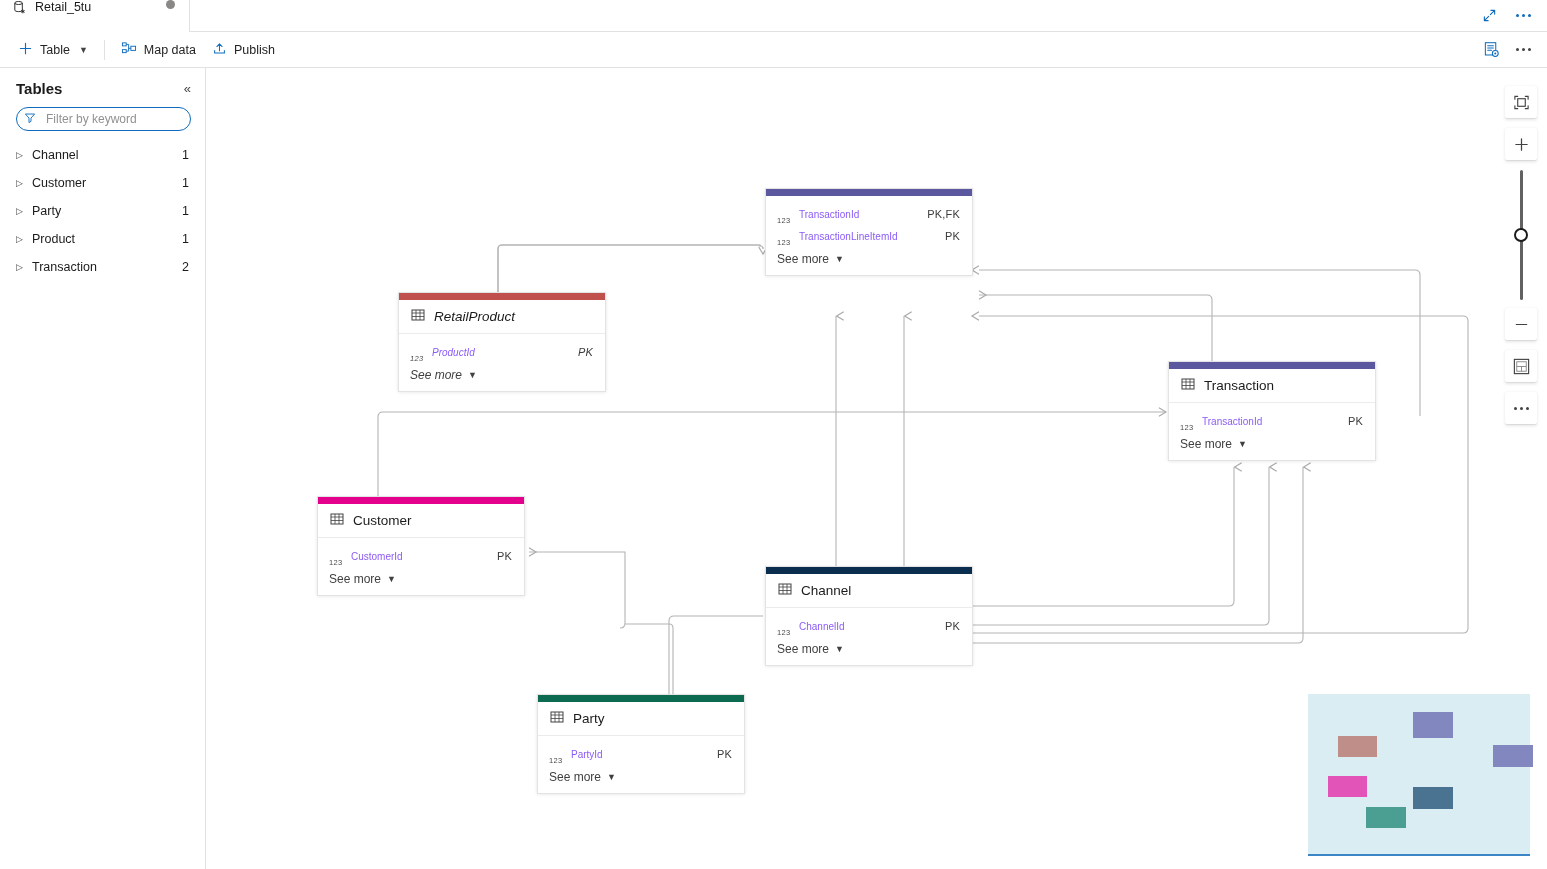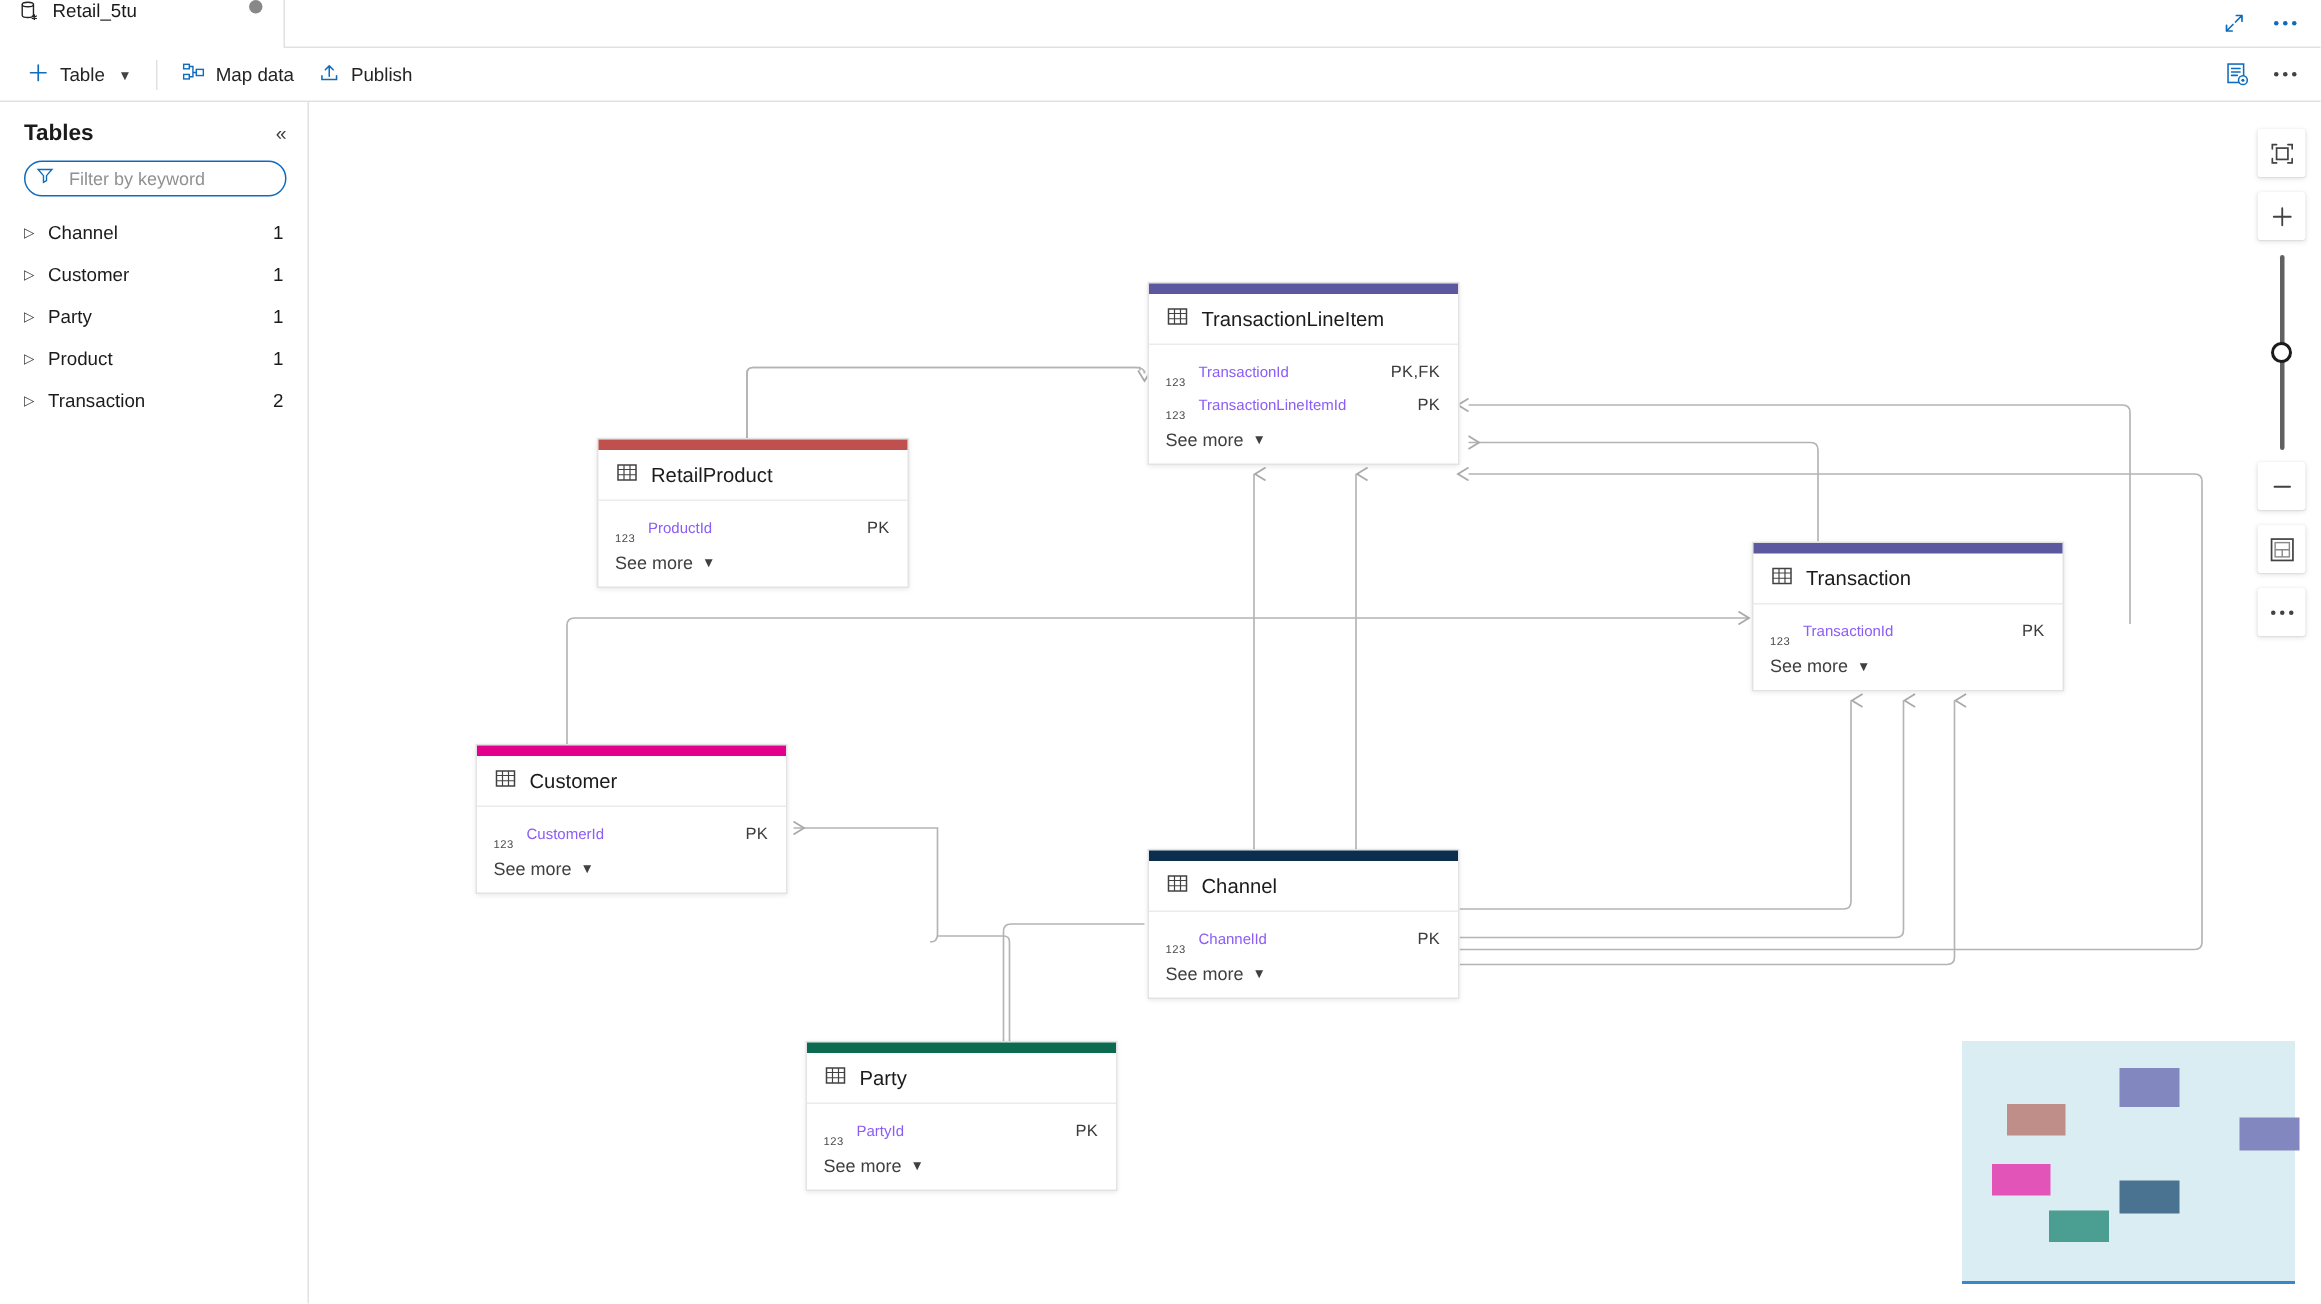--- a/index.html
+++ b/index.html
@@ -417,48 +417,39 @@
       <path d="M462,690 L462,551 Q462,546 467,546 L552,546" opacity="0"></path>
       <path d="M462,690 L462,547 Q462,542 467,542 L553,542" opacity="0"></path>
       <path d="M462,690 L462,552 Q462,547 467,547 L553,547" opacity="0"></path>
 
       <path d="M462,690 L462,553 Q462,548 467,548 L553,548 L556,548"></path>
     </g>
   </svg>
 
   <div class="entity" style="left:558px; top:120px; width:208px;">
     <div class="entity-bar" style="background:#5B58A0;"></div>
-    <div class="entity-head">
-      <span>
-        <svg width="14" height="14" viewBox="0 0 14 14" fill="none">
-          <rect x="1" y="2" width="12" height="10" stroke="#424242" stroke-width="1"></rect>
-          <path d="M1 5h12M1 8.5h12M5 2v10M9 2v10" stroke="#424242" stroke-width=".8"></path>
-        </svg>
-      </span>
-      <span class="entity-name">TransactionLineItem</span>
-    </div>
     <div class="entity-body">
       <div class="col-row">
         <span class="col-type">123</span>
         <span class="col-name">TransactionId</span>
         <span class="col-key">PK,FK</span>
       </div>
       <div class="col-row">
         <span class="col-type">123</span>
         <span class="col-name">TransactionLineItemId</span>
         <span class="col-key">PK</span>
       </div>
       <div class="see-more">
         <span>See more</span>
         <span class="chev">▼</span>
       </div>
     </div>
   </div>
 
-  <div class="entity" style="left:191px; top:224px; width:208px;">
+  <div class="entity" style="left:191px; top:224px; width:208px;font-style:italic;">
     <div class="entity-bar" style="background:#C0504D;"></div>
     <div class="entity-head">
       <span>
         <svg width="14" height="14" viewBox="0 0 14 14" fill="none">
           <rect x="1" y="2" width="12" height="10" stroke="#424242" stroke-width="1"></rect>
           <path d="M1 5h12M1 8.5h12M5 2v10M9 2v10" stroke="#424242" stroke-width=".8"></path>
         </svg>
       </span>
       <span class="entity-name">RetailProduct</span>
     </div>

